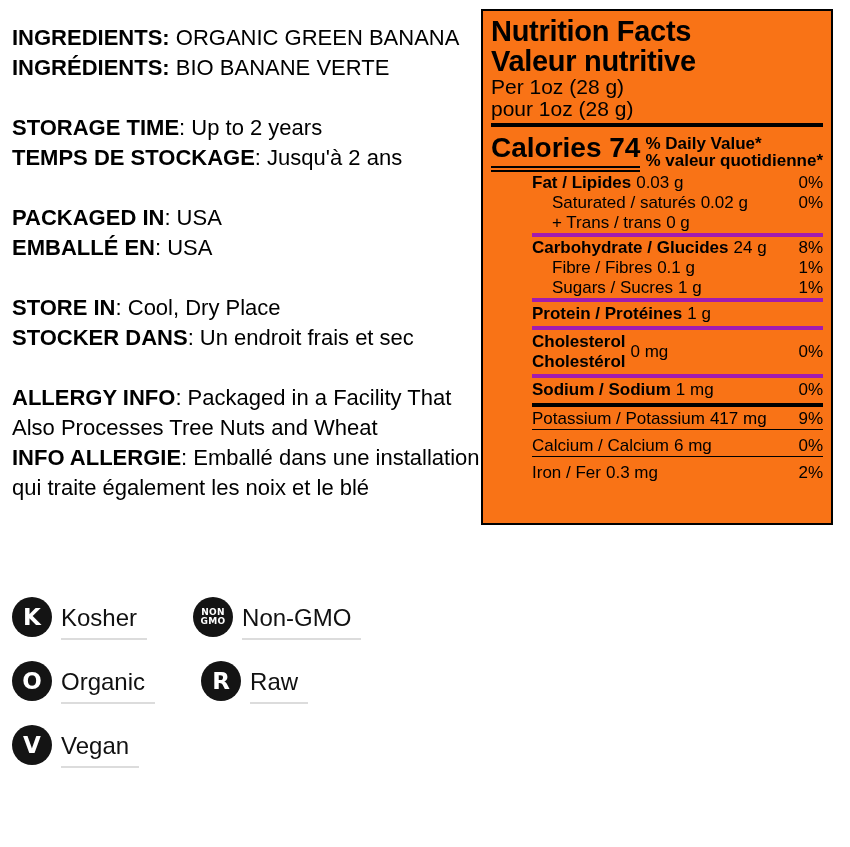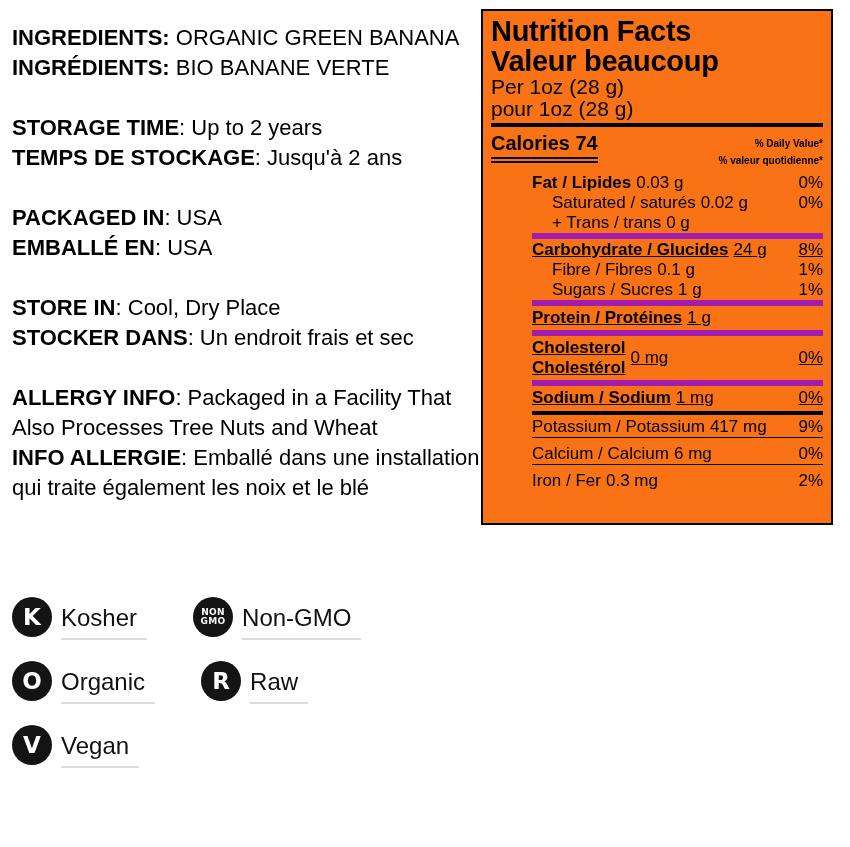--- a/index.html
+++ b/index.html
@@ -16,28 +16,28 @@
 
   
   .nfp{
     position:absolute;left:481px;top:9px;width:352px;height:516px;
     border:2px solid #000;box-sizing:border-box;padding:5px 8px 0 8px;background:#f97316;
   }
   .nfp-title{margin:0;font-size:29px;line-height:30px;font-weight:bold;letter-spacing:-0.3px;}
   .serv{font-size:21px;line-height:22px;}
   .bar{border-top:4px solid #000;margin-top:3px;}
   .cal-row{display:flex;justify-content:space-between;align-items:flex-start;height:46px;box-sizing:border-box;padding-top:5px;}
-  .cal-u{display:inline-block;font-size:20px;font-weight:bold;border-bottom:6px double #000;padding-bottom:2px;}
-  .dvh{text-align:right;font-size:10px;font-weight:bold;line-height:17px;padding-top:3px;}
+  .cal-u{display:inline-block;font-size:28px;font-weight:bold;border-bottom:6px double #000;padding-bottom:2px;}
+  .dvh{font-size:17px;font-weight:bold;line-height:17px;padding-top:3px;}
   .nrow{display:flex;align-items:baseline;font-size:17px;line-height:20px;margin-left:41px;}
   .ind{padding-left:20px;}
   .amt{margin-left:5px;}
   .dv{margin-left:auto;}
   .sep-thin{border-top:1px solid #000;padding-top:6px;}
-  .sep-med{border-top:6px solid #a21caf;padding-top:2px;text-decoration:underline;}
+  .sep-med{border-top:4px solid #a21caf;padding-top:2px;}
   .sep-thick{border-top:4px solid #000;padding-top:2px;}
   .row-carb{padding-top:1px;}
   .row-protein{padding-bottom:2px;}
   .row-sodium{padding-bottom:3px;}
   .row-iron{padding-bottom:2px;}
   .chol{align-items:center;padding-top:2px;padding-bottom:2px;}
   .chol-names div{line-height:20px;font-weight:bold;}
   .foot{font-size:15px;line-height:15.5px;margin-top:1px;padding-top:3px;}
   .foot p{margin:0;}
   .foot .fr{text-align:justify;}
@@ -83,21 +83,21 @@
     <div class="info-group">
       <div class="info-line"><b>ALLERGY INFO</b><span>: Packaged in a Facility That</span></div>
       <div class="info-line"><b></b><span>Also Processes Tree Nuts and Wheat</span></div>
       <div class="info-line"><b>INFO ALLERGIE</b><span>: Emballé dans une installation</span></div>
       <div class="info-line"><b></b><span>qui traite également les noix et le blé</span></div>
     </div>
   </section>
 
   <section class="nfp">
     <h1 class="nfp-title">Nutrition Facts</h1>
-    <h1 class="nfp-title">Valeur beaucoup</h1>
+    <h1 class="nfp-title">Valeur nutritive</h1>
     <div class="serv">Per 1oz (28 g)</div>
     <div class="serv">pour 1oz (28 g)</div>
     <div class="bar"></div>
 
     <div class="cal-row">
       <div><span class="cal-u"><span>Calories</span> <span>74</span></span></div>
       <div class="dvh">
         <div>% Daily Value*</div>
         <div>% valeur quotidienne*</div>
       </div>

